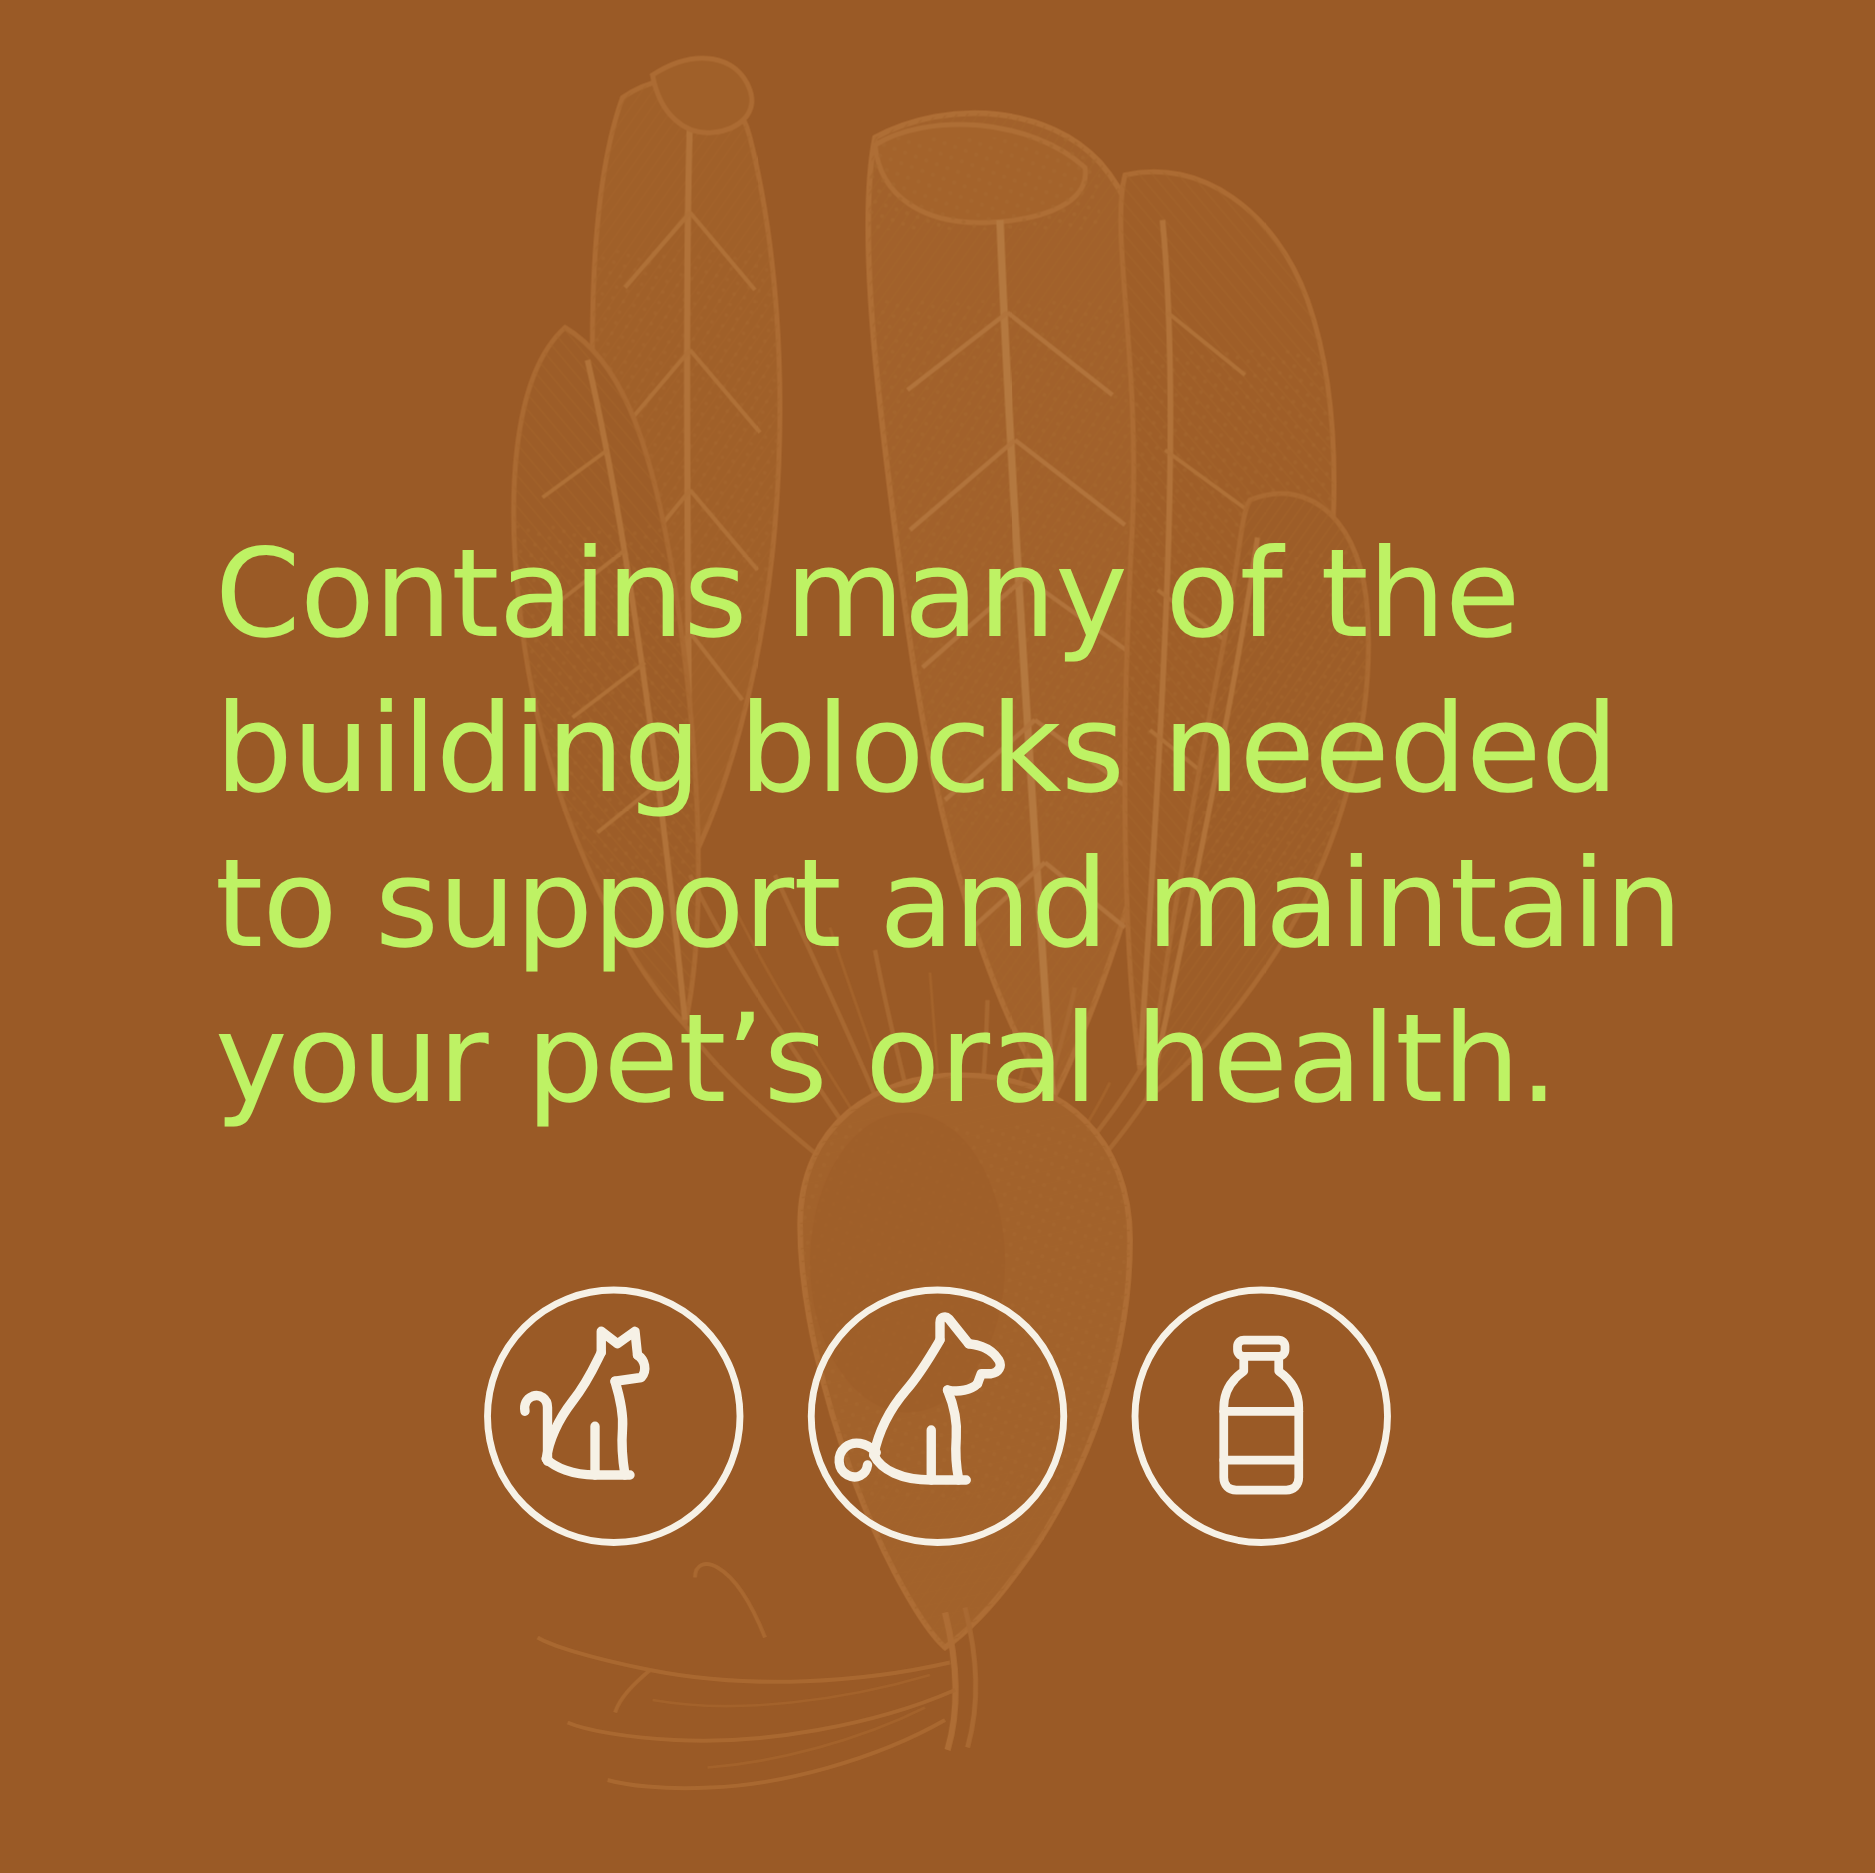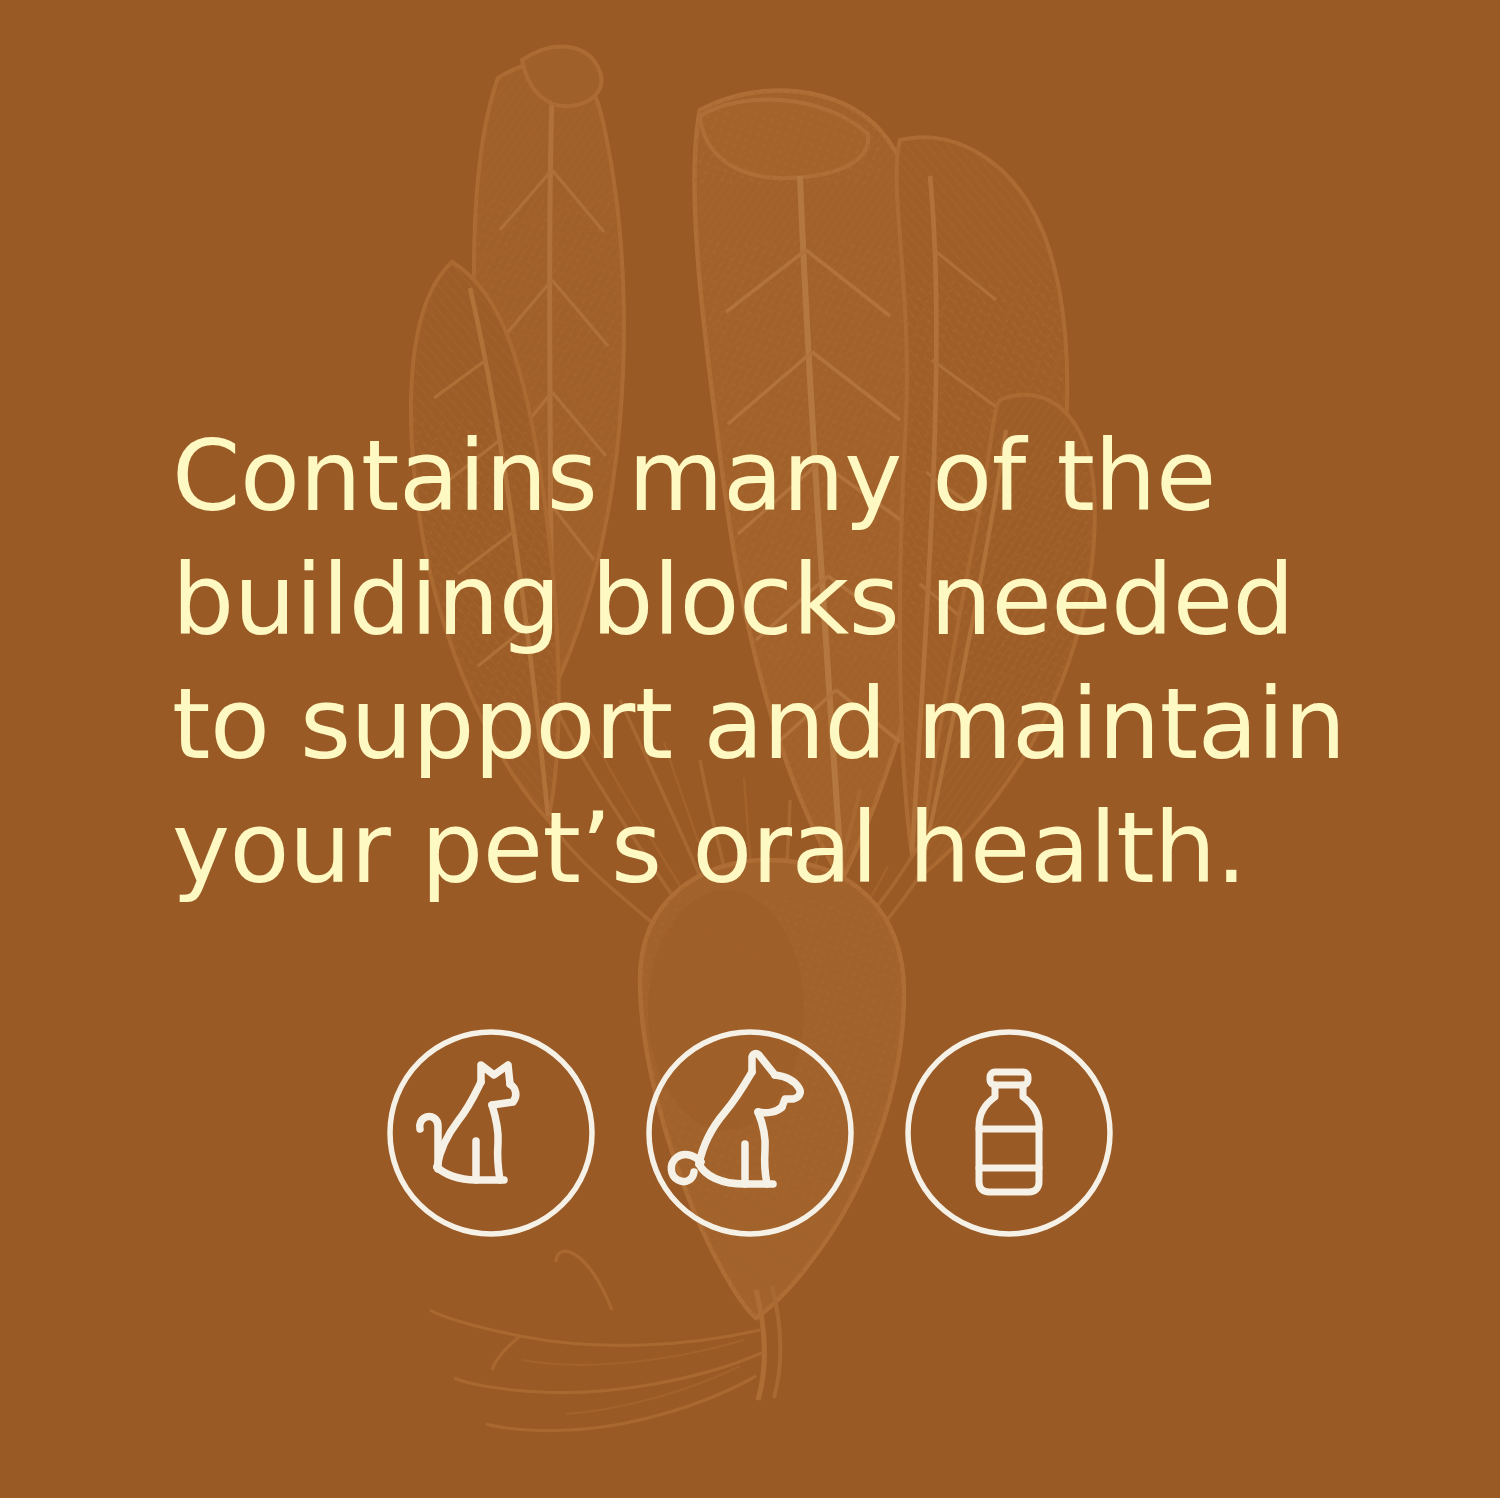--- a/index.html
+++ b/index.html
@@ -28,21 +28,21 @@
     height: 1498px;
     pointer-events: none;
   }
 
   
   #headline {
     position: absolute;
     left: 172px;
     top: 414px;
     width: 1210px;
-    color: #fef9c3;
+    color: #bef264;
     font-family: "DejaVu Sans", "Liberation Sans", sans-serif;
     font-size: 98px;
     font-weight: 400;
     line-height: 124px;
     letter-spacing: -0.5px;
     white-space: pre-line;
   }
 
   
   #icon-row {

